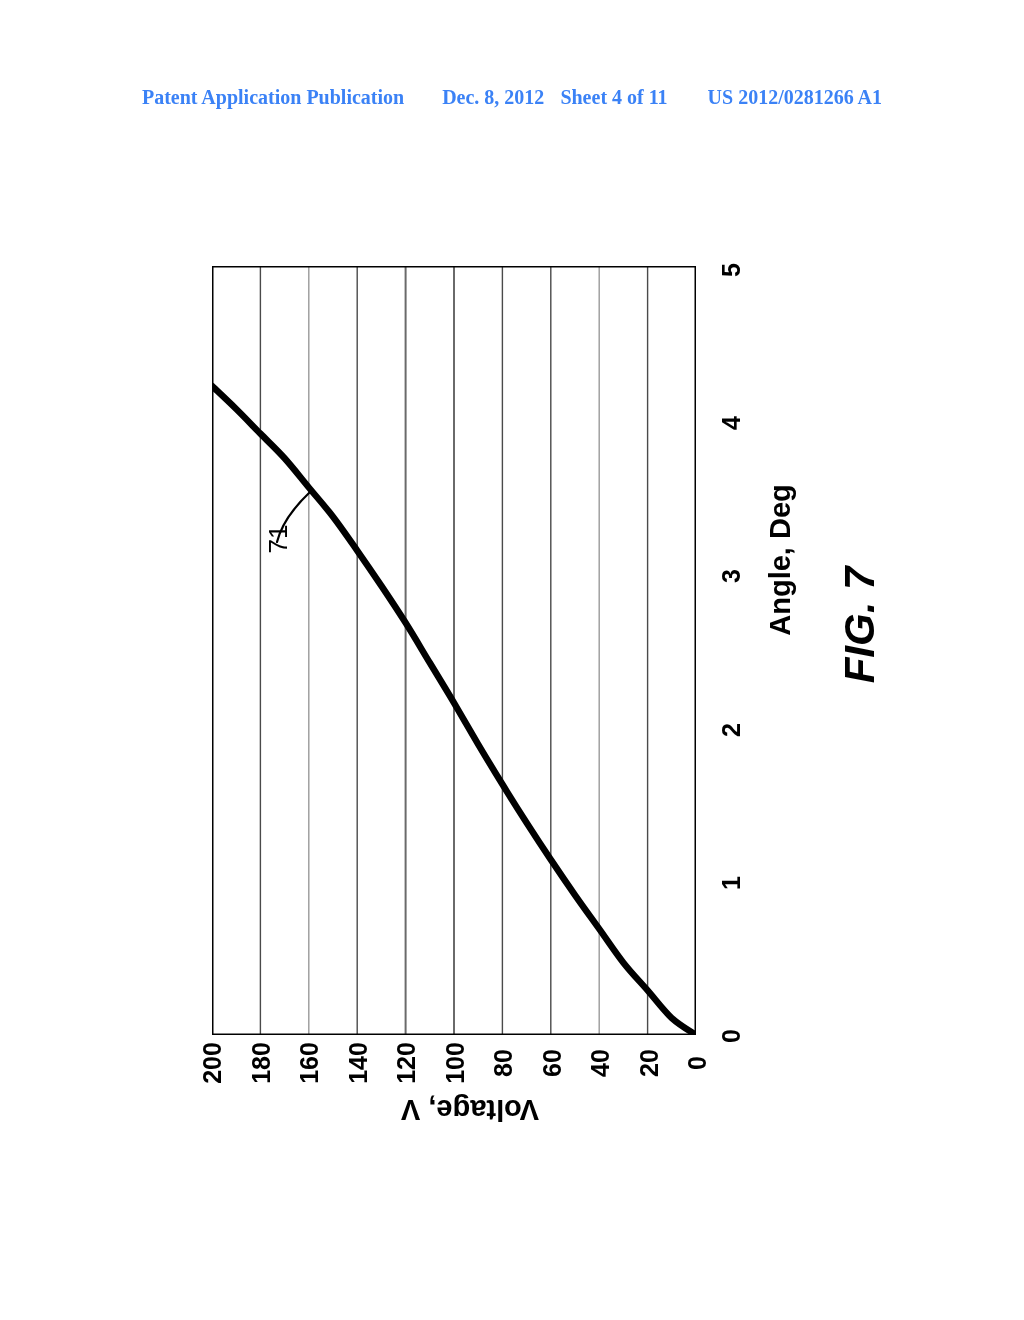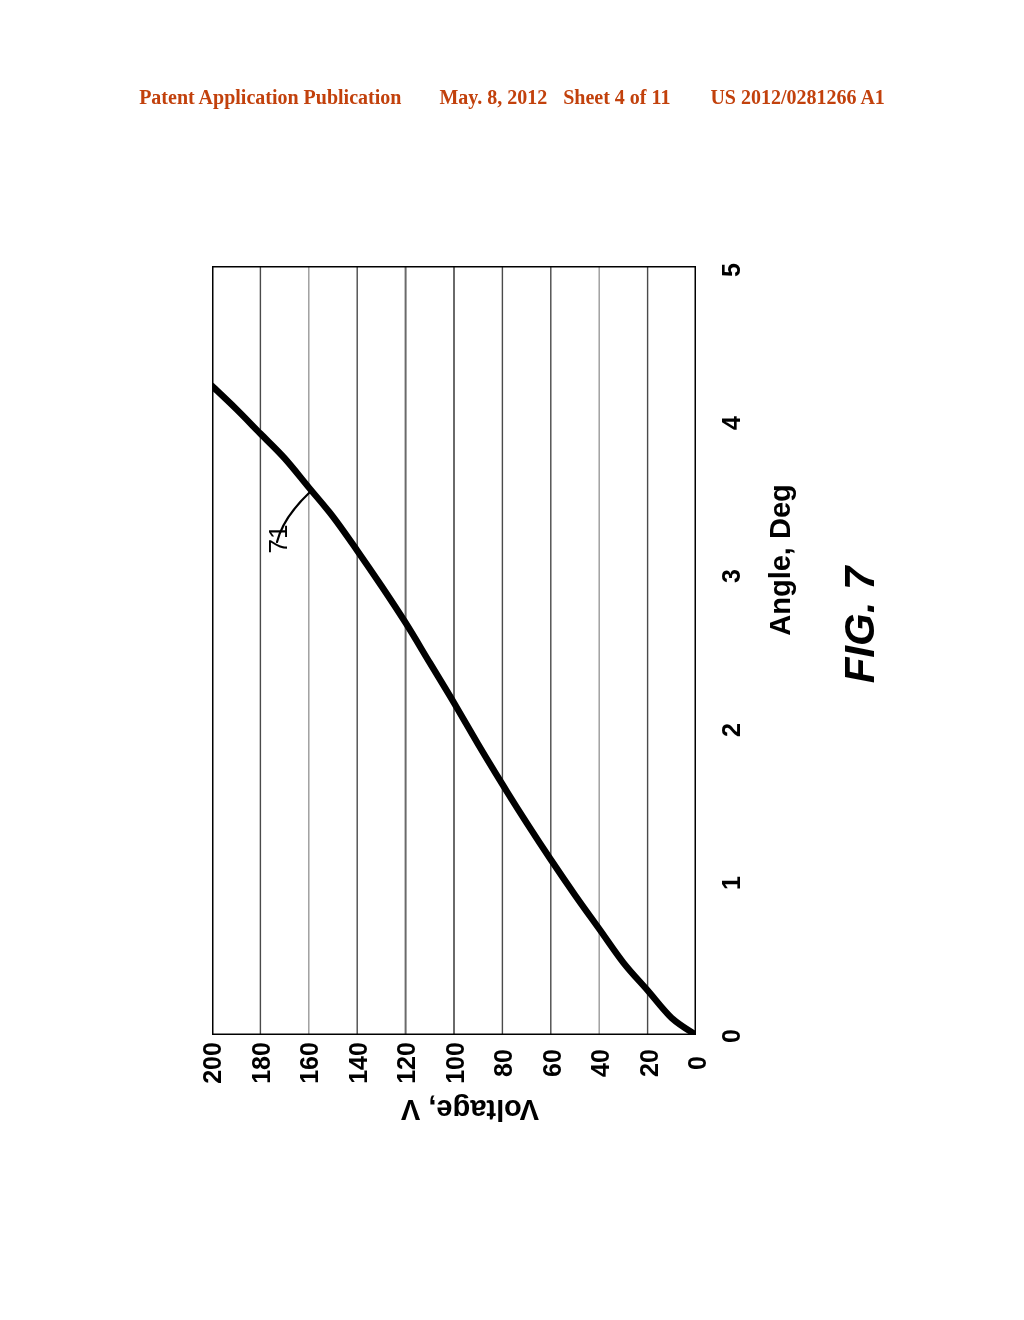--- a/index.html
+++ b/index.html
@@ -22,21 +22,21 @@
     left: 0;
     top: 86px;
     width: 1024px;
     height: 30px;
     display: flex;
     justify-content: center;
     align-items: baseline;
     font-family: "Liberation Serif", serif;
     font-weight: bold;
     font-size: 20px;
-    color: #c2410c;
+    color: #3b82f6;
     letter-spacing: 0px;
     white-space: nowrap;
   }
   #page-header .hdr-pub      { margin-right: 38px; }
   #page-header .hdr-date     { margin-right: 16px; }
   #page-header .hdr-sheet    { margin-right: 40px; }
   #page-header .hdr-docnum   { margin-right: 0px; }
 
   
   #figure-area {
@@ -172,21 +172,21 @@
     width: 90px;
     height: 90px;
     overflow: visible;
   }
 </style>
 </head>
 <body>
 
 <div id="page-header">
   <span class="hdr-pub">Patent Application Publication</span>
-  <span class="hdr-date">May. 8, 2012</span>
+  <span class="hdr-date">Dec. 8, 2012</span>
   <span class="hdr-sheet">Sheet 4 of 11</span>
   <span class="hdr-docnum">US 2012/0281266 A1</span>
 </div>
 
 <div id="figure-area">
 
   <div id="chart-wrap">
     <svg id="chart-svg" viewBox="0 0 484 769" preserveAspectRatio="none">
 
       <rect x="0" y="0" width="484" height="769" fill="#ffffff"></rect>

